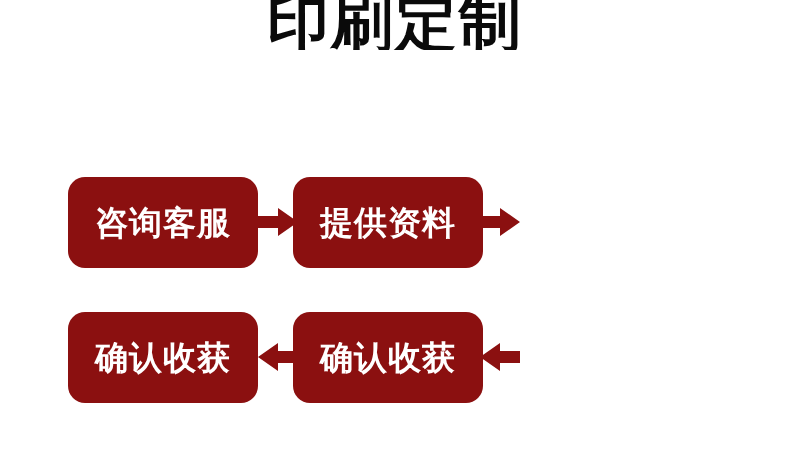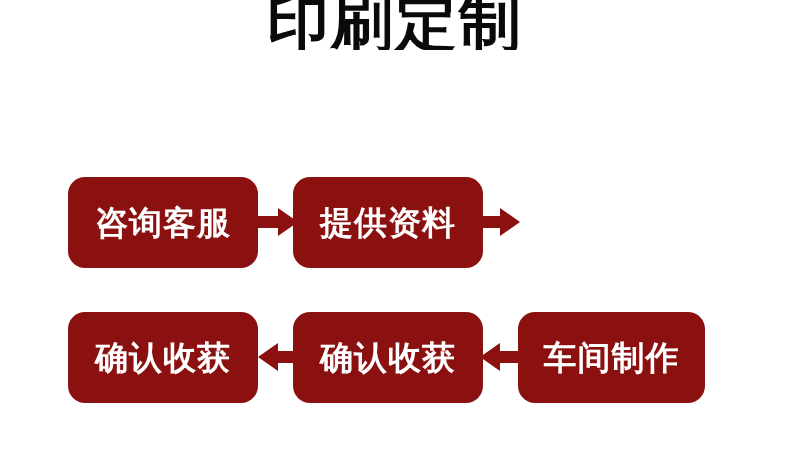--- a/index.html
+++ b/index.html
@@ -147,18 +147,15 @@
     <div class="step-box pos-2">
       <span class="step-label">确认收获</span>
     </div>
 
     <div class="arrow gap-2">
       <svg viewBox="0 0 40 32" xmlns="http://www.w3.org/2000/svg">
         <polygon points="40,10 20,10 20,2 0,16 20,30 20,22 40,22" fill="#8b1010"></polygon>
       </svg>
     </div>
 
-    <div class="step-box pos-3">
-      <span class="step-label">车间制作</span>
-    </div>
   </div>
 
 </div>
 
 </body></html>

